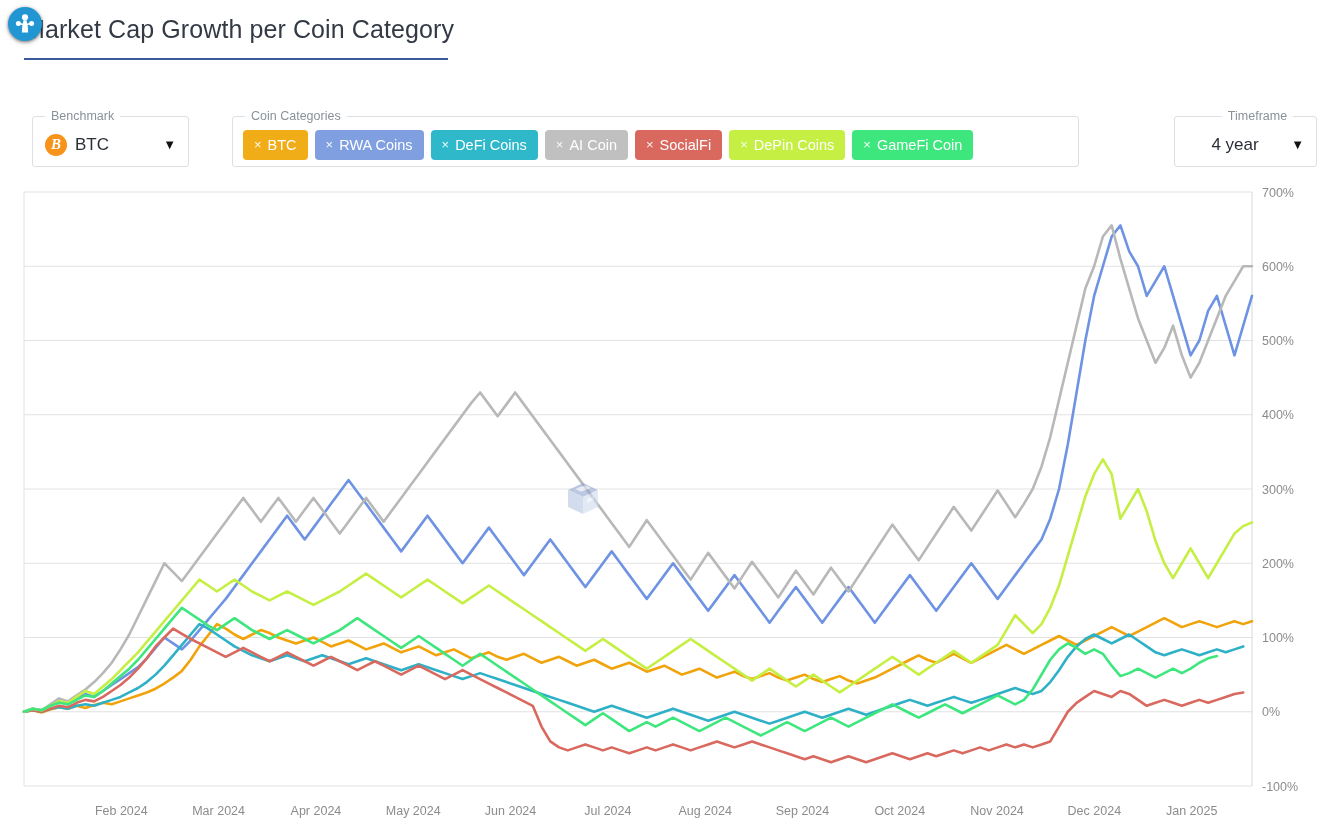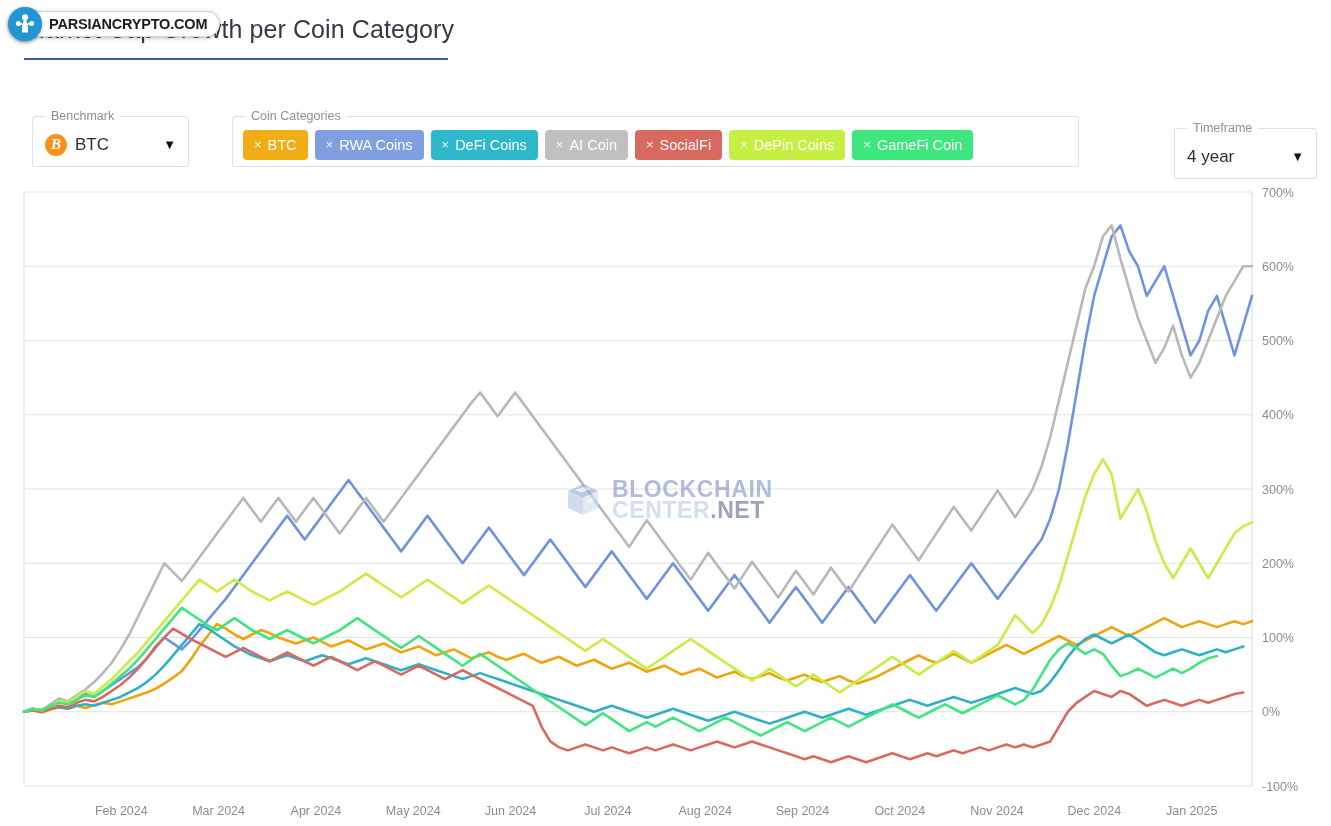--- a/index.html
+++ b/index.html
@@ -100,21 +100,21 @@
     margin-left: 12px;
     font-weight: 400;
   }
   .ctl-body {
     display: flex;
     align-items: center;
     height: 100%;
   }
 
   #benchmark-fieldset { left: 24px; top: 0; width: 155px; height: 56px; }
-  #timeframe-fieldset { left: 1166px; top: 12px; width: 141px; height: 56px; }
+  #timeframe-fieldset { left: 1166px; top: 0; width: 141px; height: 56px; text-align: center; }
   #categories-fieldset { left: 224px; top: 0; width: 845px; height: 56px; }
 
   .select-box {
     display: flex;
     align-items: center;
     width: 100%;
     padding: 0 12px;
     box-sizing: border-box;
     height: 40px;
     cursor: pointer;
@@ -213,21 +213,20 @@
   <div class="brand-mark">
     <svg width="26" height="26" viewBox="0 0 26 26" aria-hidden="true">
       <circle cx="13" cy="6.3" r="3.1" fill="#ffffff"></circle>
       <circle cx="6.4" cy="12.6" r="2.5" fill="#ffffff"></circle>
       <circle cx="19.6" cy="12.6" r="2.5" fill="#ffffff"></circle>
       <path d="M11.6 9.2 C10.4 13 9.9 17 9.9 21.4 L16.1 21.4 C16.1 17 15.6 13 14.4 9.2 Z" fill="#ffffff"></path>
       <path d="M12.2 14 C10.4 13.2 8.6 12.6 7.2 12.4" stroke="#ffffff" stroke-width="1.5" fill="none" stroke-linecap="round"></path>
       <path d="M13.8 14 C15.6 13.2 17.4 12.6 18.8 12.4" stroke="#ffffff" stroke-width="1.5" fill="none" stroke-linecap="round"></path>
     </svg>
   </div>
-  <div class="brand-pill">PARSIANCRYPTO.COM</div>
 </div>
 
 <div class="header">
   <h1 class="page-title">Market Cap Growth per Coin Category</h1>
   <div class="title-rule"></div>
 </div>
 
 <div class="controls">
 
   <fieldset class="ctl" id="benchmark-fieldset">
@@ -331,19 +330,13 @@
 </div>
 
 <div class="wm-center">
   <svg width="40" height="40" viewBox="0 0 40 40" aria-hidden="true">
     <path d="M20 4 L35 11 L20 18 L5 11 Z" fill="#93a8cf"></path>
     <path d="M5 11 L20 18 L20 35 L5 28 Z" fill="#b9c8e2"></path>
     <path d="M20 18 L35 11 L35 28 L20 35 Z" fill="#cfdcee"></path>
     <path d="M12 10 L22 6.5 L28 9 L18 12.6 Z" fill="#ffffff" opacity=".75"></path>
     <path d="M24 20 L31 17 L31 21 L24 24 Z" fill="#ffffff" opacity=".55"></path>
   </svg>
-  <div>
-    <div class="wm-text wm-line1">BLOCKCHAIN</div>
-    <div class="wm-text wm-line2">
-      <span class="light">CENTER</span><span>.NET</span>
-    </div>
-  </div>
 </div>
 
 </body></html>

